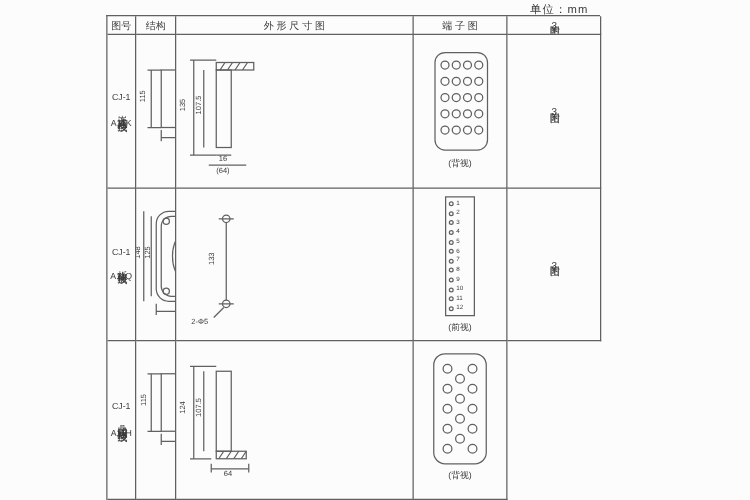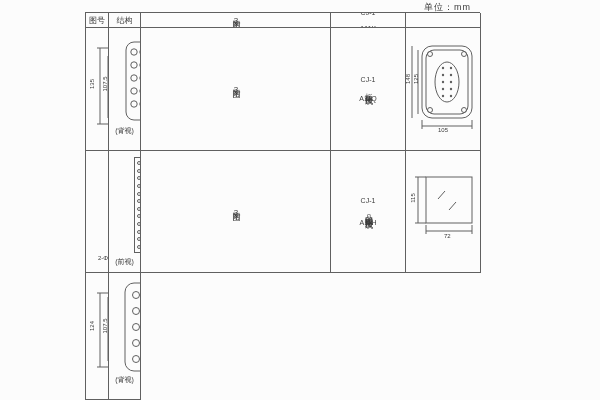--- a/index.html
+++ b/index.html
@@ -35,20 +35,26 @@
   <div class="unit">单位：mm</div>
 
   <div class="tbl">
 
     <div class="c hd">
         <span>图号</span>
       </div>
     <div class="c hd">
         <span>结构</span>
       </div>
+    <div class="c hd">
+        <span>外 形 尺 寸 图</span>
+      </div>
+    <div class="c hd">
+        <span>端 子 图</span>
+      </div>
 
     <div class="c figcell">
       <span class="vtext">附图3</span>
     </div>
     <div class="c structcell">
       <span class="mono7">CJ-1</span>
       <span class="vtext">嵌入式后接线</span>
       <span class="mono7">A11K</span>
     </div>
     <div class="c">

